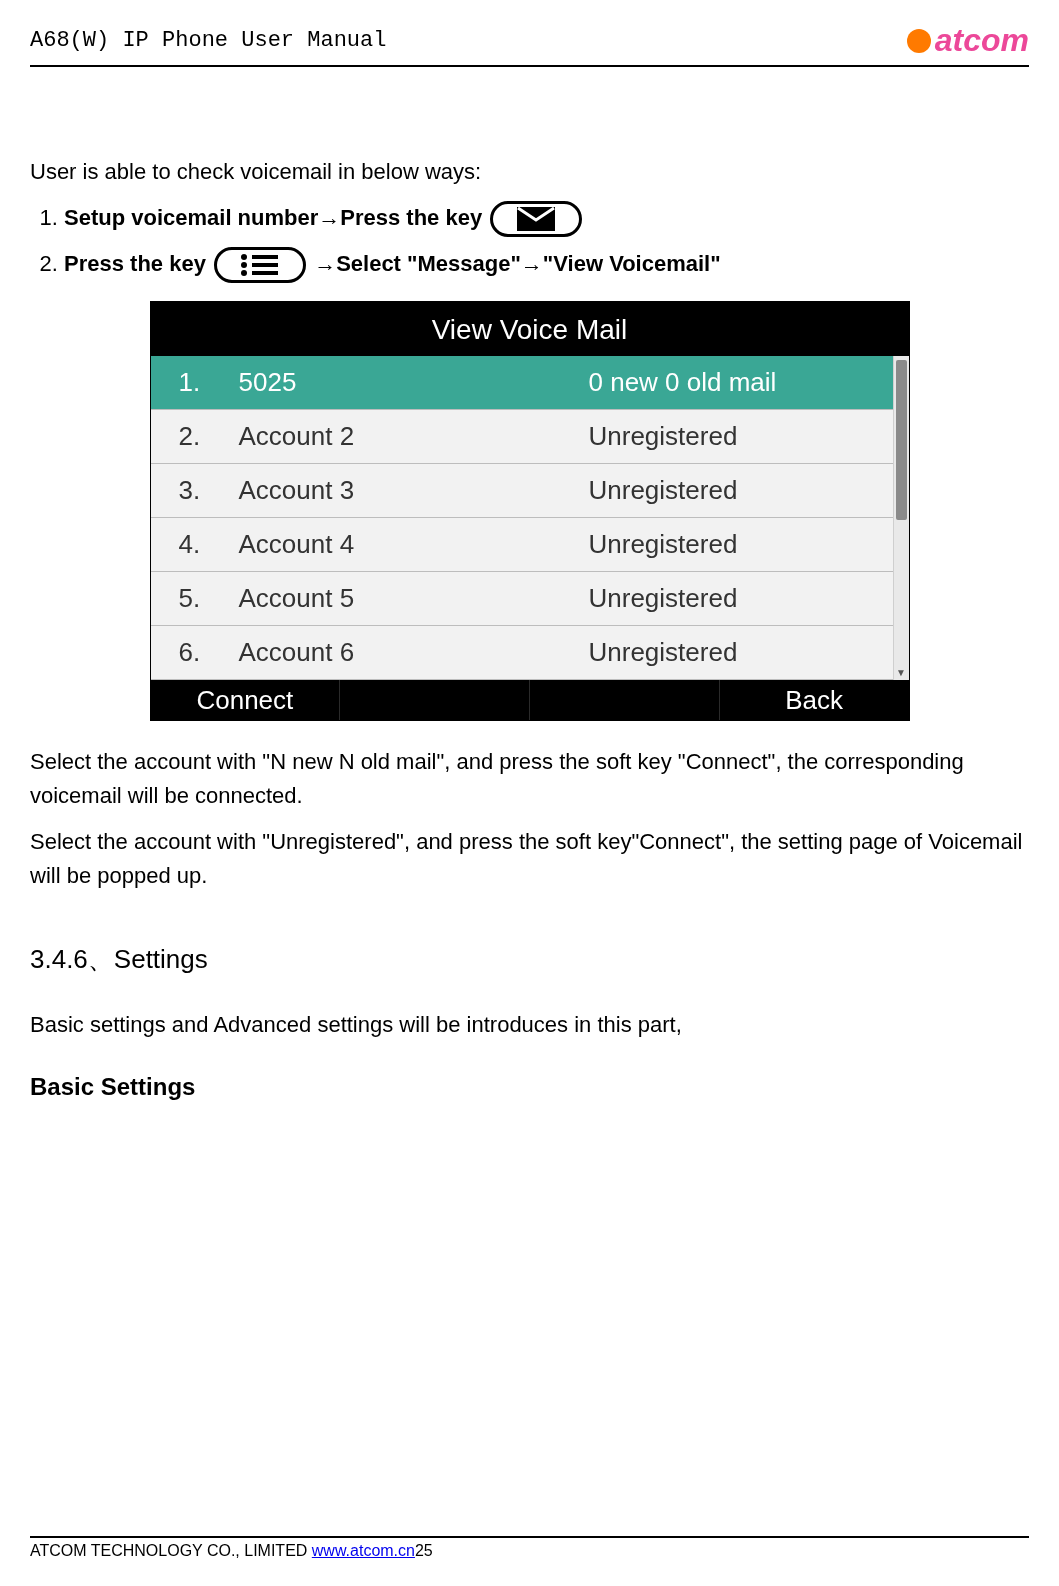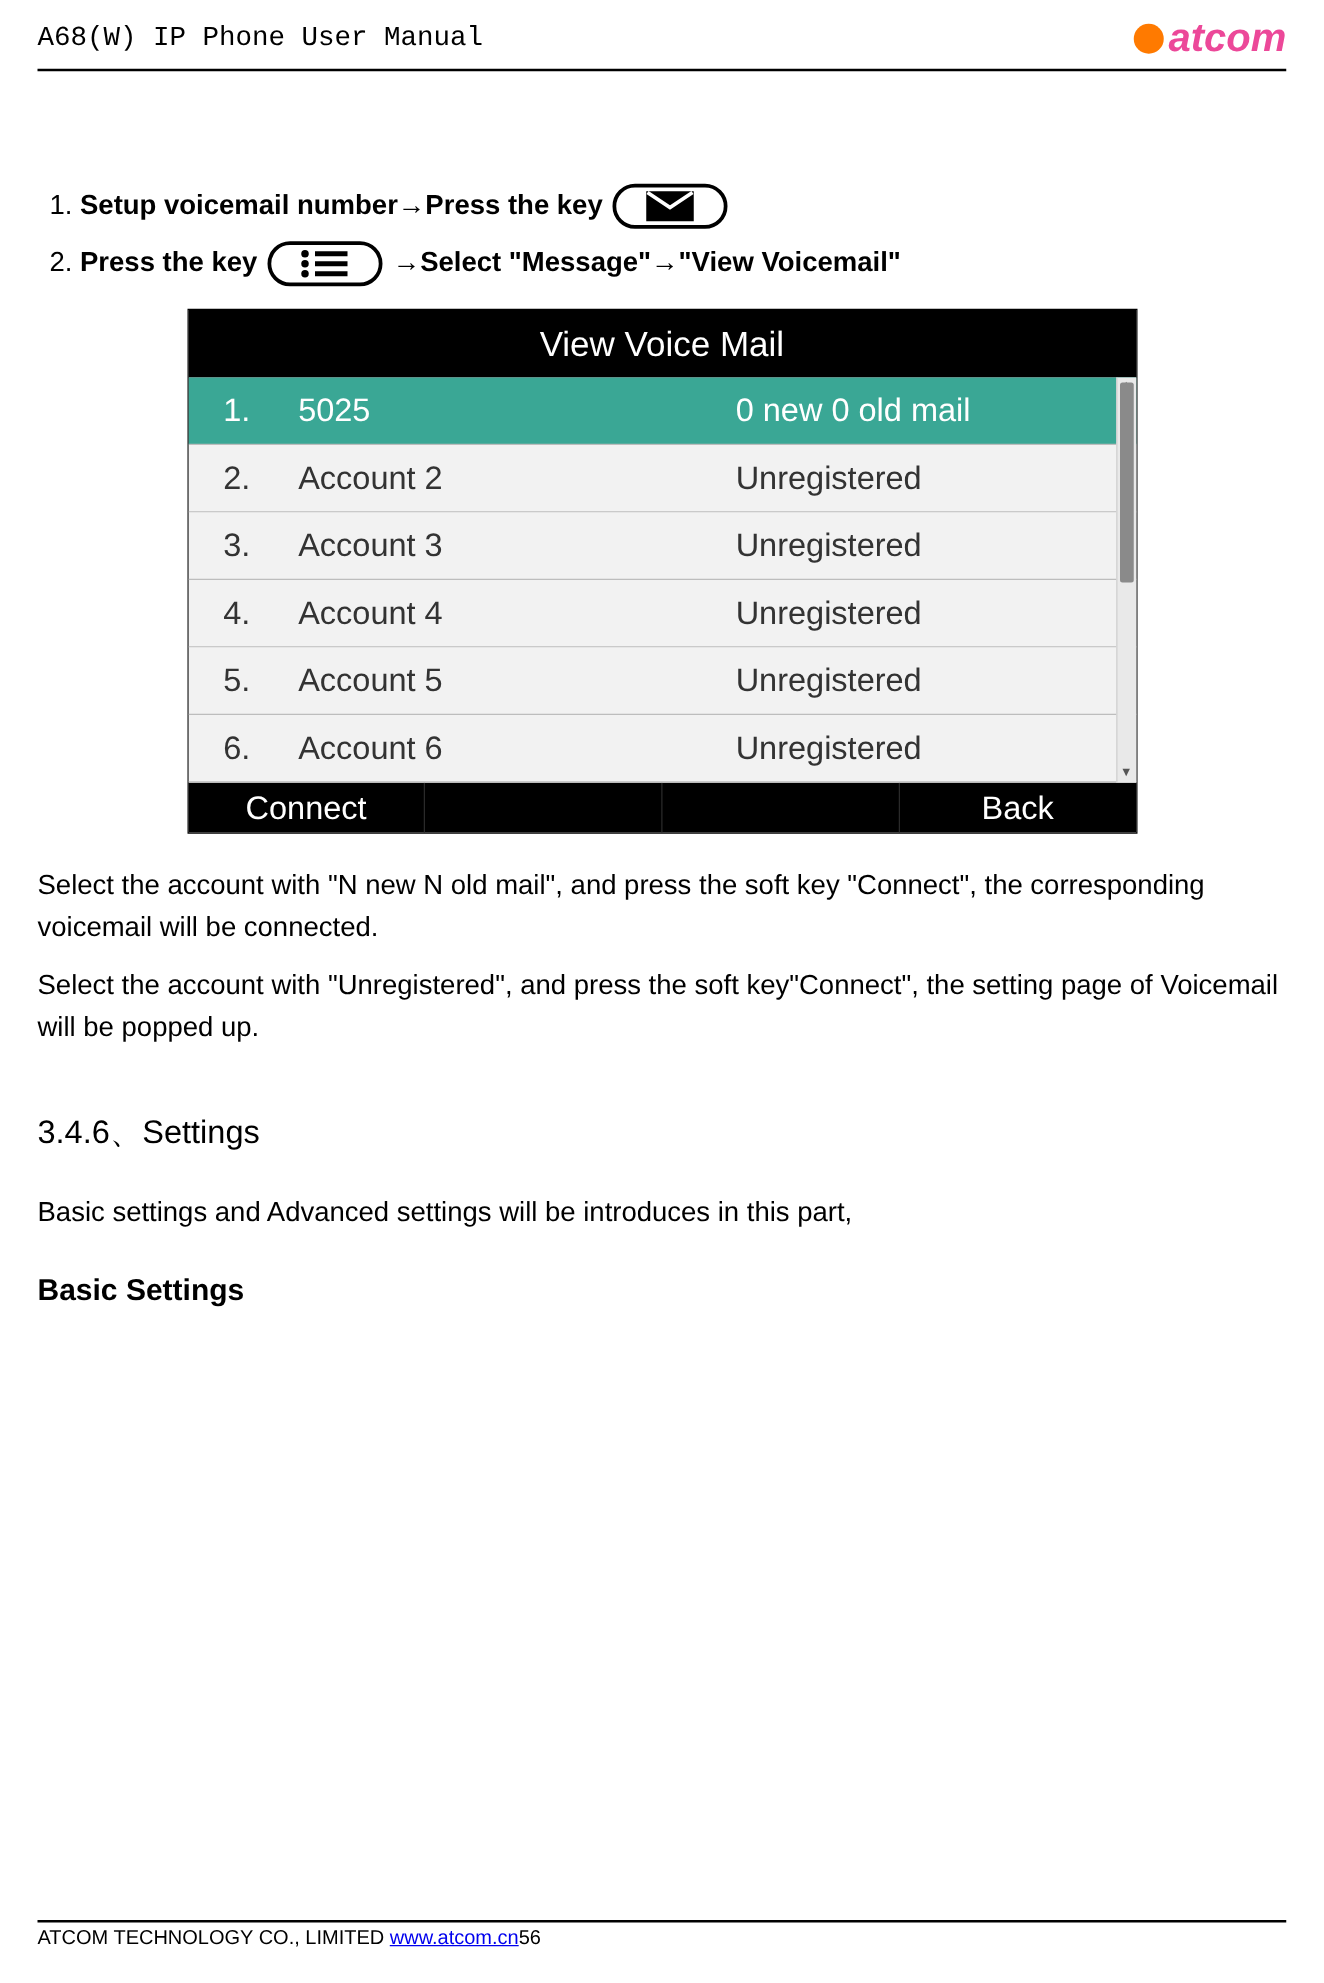--- a/index.html
+++ b/index.html
@@ -1,18 +1,18 @@
 <!DOCTYPE html>
 <html><head>
 <meta charset="utf-8">
 <style>
   * { box-sizing: border-box; margin: 0; padding: 0; }
   html, body { width: 1059px; height: 1586px; background: #fff; font-family: Verdana, Arial, sans-serif; color: #000; }
   .page { position: relative; width: 1059px; height: 1586px; padding: 0 30px; }
-  .header-row { display: flex; justify-content: space-between; align-items: center; padding-top: 12px; font-family: "SimSun","NSimSun","Courier New",monospace; font-size: 22px; }
+  .header-row { display: flex; justify-content: space-between; align-items: center; padding-top: 22px; font-family: "SimSun","NSimSun","Courier New",monospace; font-size: 22px; }
   .brand { display: flex; align-items: center; gap: 2px; font-weight: 700; font-style: italic; font-size: 32px; font-family: Arial, sans-serif; color: #ec4899; }
   .brand .dot { width: 24px; height: 24px; border-radius: 50%; background: #ff7a00; margin-right: 2px; display:inline-block; }
   .hr-top { border: 0; border-top: 2px solid #000; margin-top: 6px; }
   .content { padding: 80px 0 0 0; font-size: 22px; line-height: 1.55; }
   .para { margin: 8px 0 12px 0; }
   .ol { padding-left: 34px; }
   .li { margin: 10px 0; }
   .bold { font-weight: 700; }
   .pill { display:inline-block; vertical-align: middle; width: 92px; height: 36px; border: 3px solid #000; border-radius: 18px; position: relative; margin: 0 2px; }
   .pill svg { position:absolute; left:50%; top:50%; transform:translate(-50%,-50%); }
@@ -48,20 +48,21 @@
     <div>A68(W) IP Phone User Manual</div>
     <div class="brand">
       <span class="dot"></span>
       <span>atcom</span>
     </div>
   </div>
   <hr class="hr-top">
 
   <div class="content">
 
+    <p class="para">User is able to check voicemail in below ways:</p>
 
     <ol class="ol">
       <li class="li">
         <span class="bold">Setup voicemail number→Press the key</span>
         <span class="pill">
           <svg width="40" height="26" viewBox="0 0 40 26">
             <rect x="1" y="1" width="38" height="24" fill="#000"></rect>
             <polyline points="2,2 20,14 38,2" fill="none" stroke="#fff" stroke-width="3"></polyline>
           </svg>
         </span>
@@ -136,16 +137,16 @@
     <p class="para">Select the account with "Unregistered", and press the soft key"Connect", the setting page of Voicemail will be popped up.</p>
 
     <h2 class="section-heading">3.4.6、Settings</h2>
     <p class="para">Basic settings and Advanced settings will be introduces in this part,</p>
     <h3 class="sub-heading">Basic Settings</h3>
 
   </div>
 
   <div class="footer">
     <hr class="hr-bot">
-    <span class="footer-text">ATCOM TECHNOLOGY CO., LIMITED </span><a class="footer-text" href="#">www.atcom.cn</a><span class="footer-text pgnum">56</span>
+    <span class="footer-text">ATCOM TECHNOLOGY CO., LIMITED </span><a class="footer-text" href="#">www.atcom.cn</a><span class="footer-text pgnum">25</span>
   </div>
 
 </div>
 
 </body></html>

